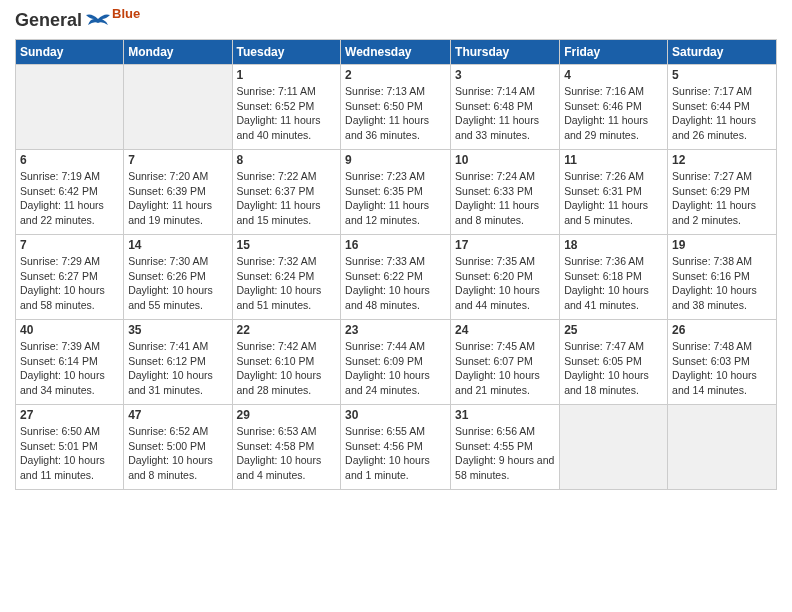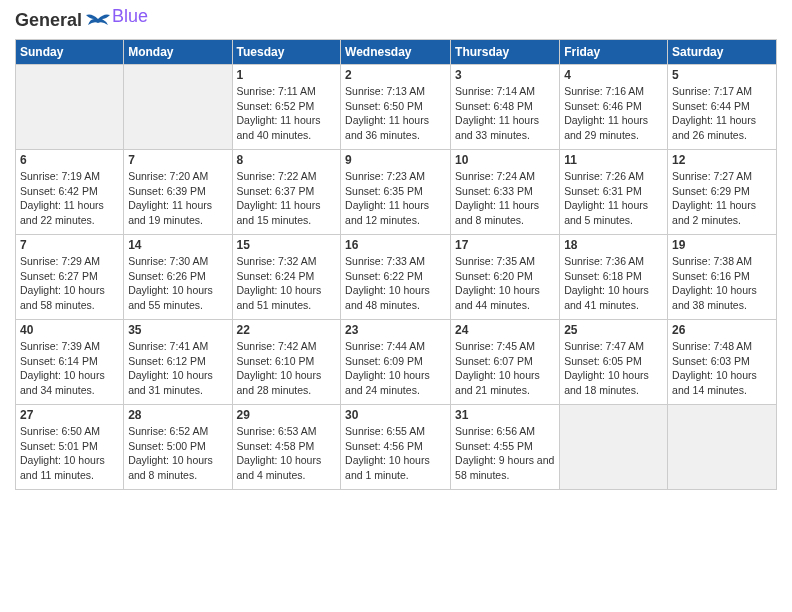--- a/index.html
+++ b/index.html
@@ -78,21 +78,21 @@
 <body>
 
 <div class="header">
   <div class="logo">
     <div style="display:flex; align-items:center;">
       <span style="font-size:18px; font-weight:bold; color:#333;">General</span>
       <svg width="28" height="20" viewBox="0 0 28 20" style="margin-left:2px;">
         <path d="M14 8 Q20 2 26 4 Q22 8 18 8 Q22 10 24 14 Q18 10 14 12 Q10 10 4 14 Q6 8 10 8 Q6 8 2 4 Q8 2 14 8Z" fill="#1a5fa8"></path>
       </svg>
     </div>
-    <span style="font-size:18px; font-weight:normal; color:#8b5cf6; margin-top:-4px;">Blue</span>
+    <span style="font-size:13px; font-weight:bold; color:#c2410c; margin-top:-4px;">Blue</span>
   </div>
   <div class="title-section">
     <div class="month-title"></div>
     <div class="subtitle"></div>
   </div>
 </div>
 
 <table class="calendar">
   <thead>
     <tr>
@@ -219,21 +219,21 @@
           <span class="day-num">26</span>
           <div class="day-info">Sunrise: 7:48 AM<br>Sunset: 6:03 PM<br>Daylight: 10 hours and 14 minutes.</div>
         </td>
       </tr>
       <tr class="week-row">
         <td>
           <span class="day-num">27</span>
           <div class="day-info">Sunrise: 6:50 AM<br>Sunset: 5:01 PM<br>Daylight: 10 hours and 11 minutes.</div>
         </td>
         <td>
-          <span class="day-num">28</span>
+          <span class="day-num">47</span>
           <div class="day-info">Sunrise: 6:52 AM<br>Sunset: 5:00 PM<br>Daylight: 10 hours and 8 minutes.</div>
         </td>
         <td>
           <span class="day-num">29</span>
           <div class="day-info">Sunrise: 6:53 AM<br>Sunset: 4:58 PM<br>Daylight: 10 hours and 4 minutes.</div>
         </td>
         <td>
           <span class="day-num">30</span>
           <div class="day-info">Sunrise: 6:55 AM<br>Sunset: 4:56 PM<br>Daylight: 10 hours and 1 minute.</div>
         </td>

